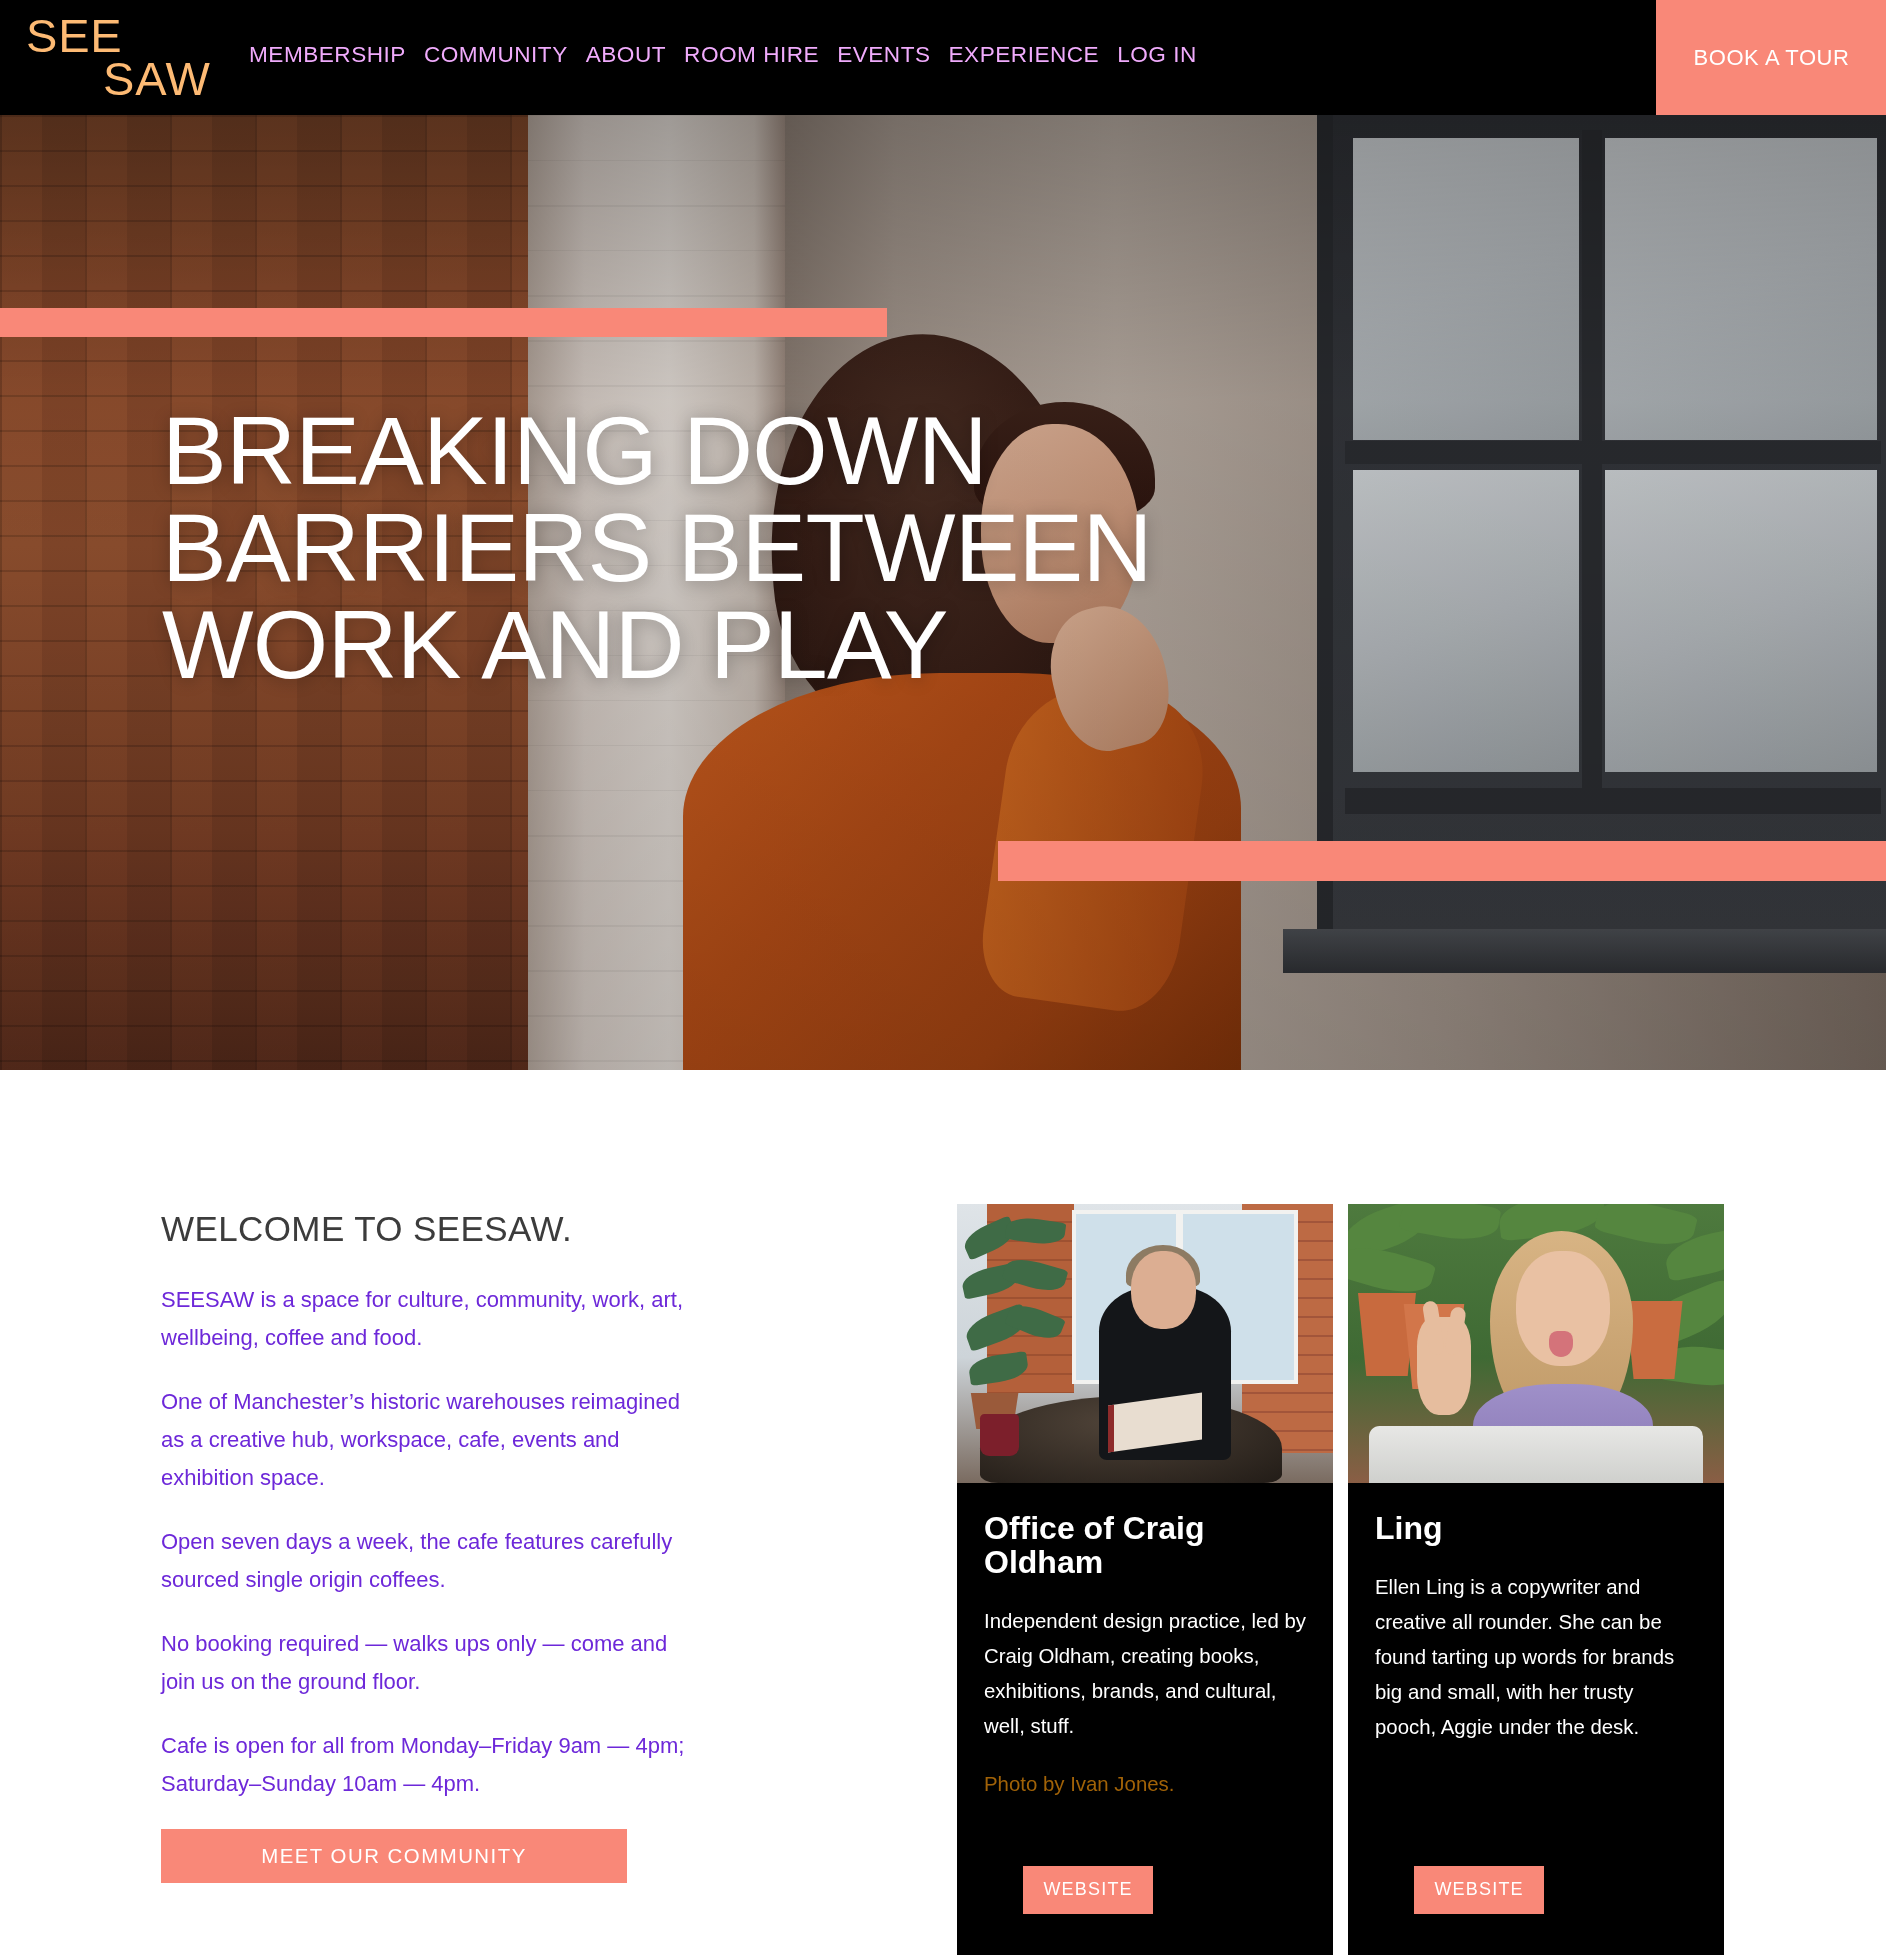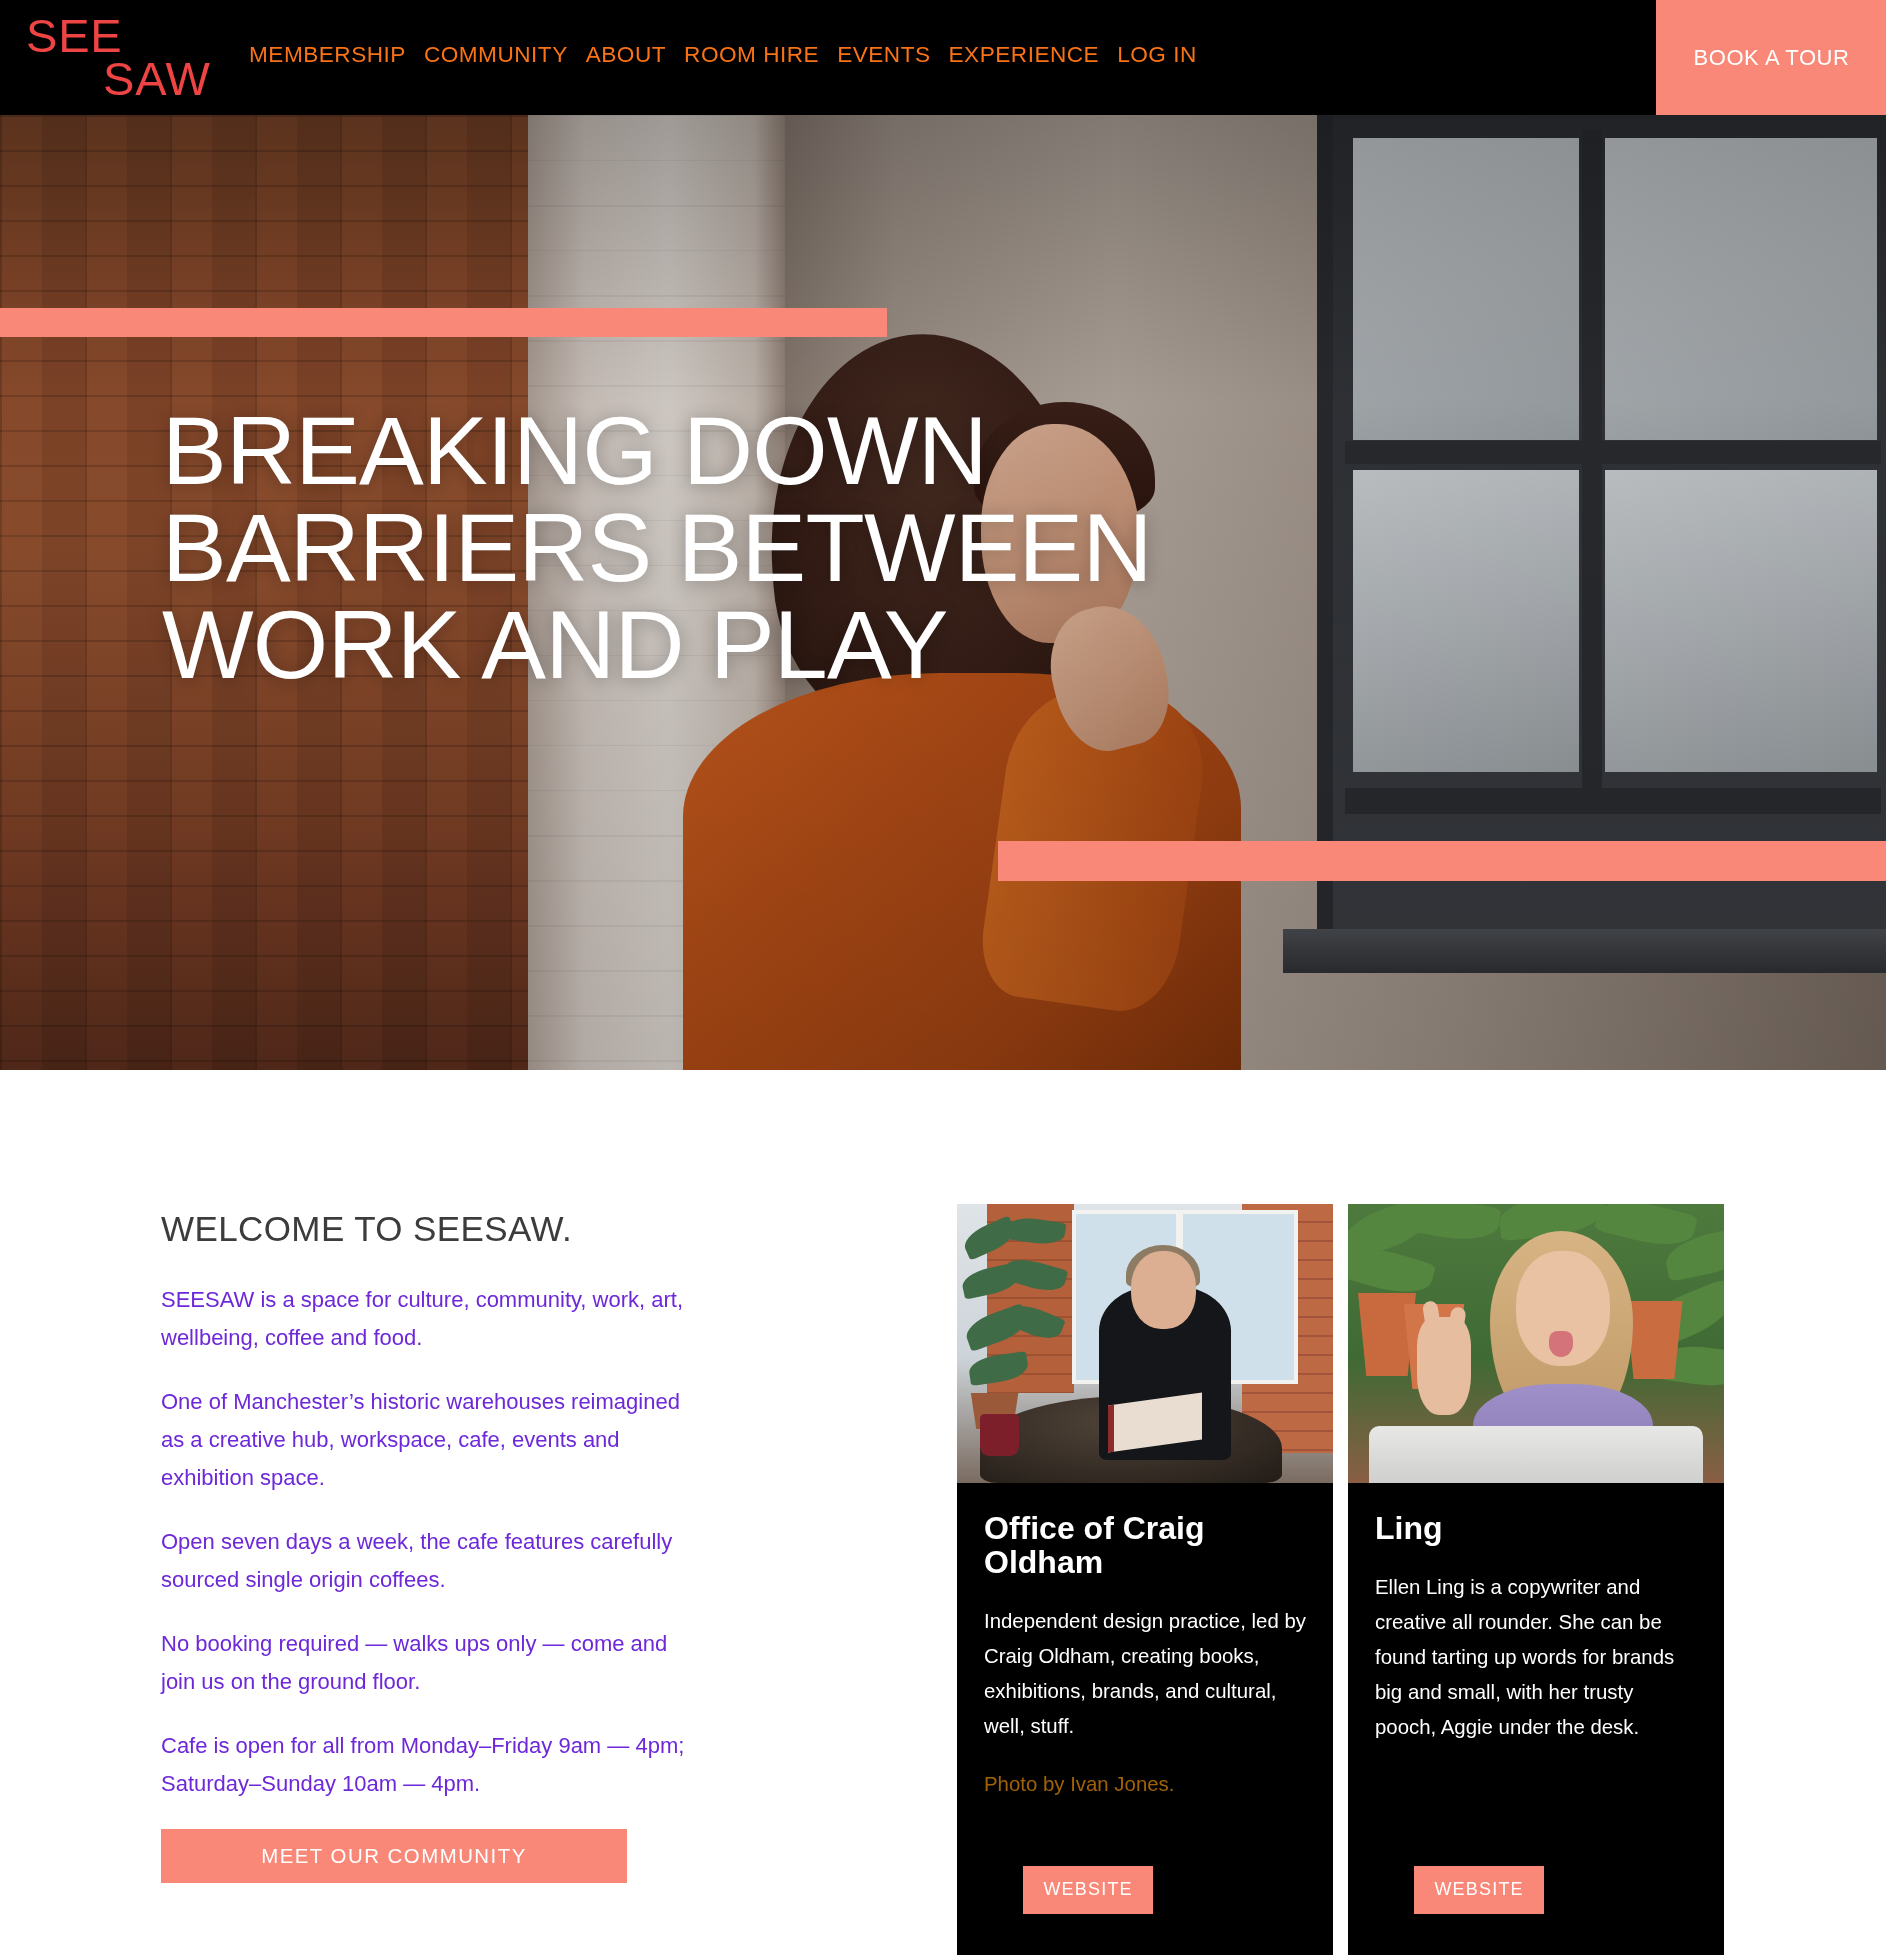--- a/index.html
+++ b/index.html
@@ -6,38 +6,38 @@
   html,body{width:1887px;height:1955px;overflow:hidden;background:#ffffff;}
   body{font-family:"Liberation Sans",sans-serif;-webkit-font-smoothing:antialiased;}
 
   
   .header{
     position:absolute;left:0;top:0;width:1887px;height:115px;
     background:#000000;z-index:40;
   }
   .logo{
     position:absolute;left:26px;top:4.5px;width:196px;height:106px;
-    color:#ef4444;line-height:1;
+    color:#fdba74;line-height:1;
   }
   .logo-see{
     position:absolute;left:0;top:7.5px;
     font-size:47px;font-weight:400;letter-spacing:0.8px;
     font-family:"Liberation Sans",sans-serif;
   }
   .logo-saw{
     position:absolute;left:77px;top:50px;
     font-size:47px;font-weight:400;letter-spacing:0.8px;
     font-family:Liberation Sans, sans-serif;
   }
   .nav{
     position:absolute;left:240px;top:38px;height:33px;
     display:flex;align-items:center;gap:0px;
   }
   .nav-item{
-    color:#f97316;font-size:22.6px;letter-spacing:0.5px;
+    color:#f0abfc;font-size:22.6px;letter-spacing:0.5px;
     padding:0 9px;white-space:nowrap;cursor:pointer;text-decoration:none;
     font-weight:400;
   }
   .book-tour{
     position:absolute;right:0;top:0;width:231px;height:115px;
     background:#f98878;display:flex;align-items:center;justify-content:center;
     cursor:pointer;
   }
   .book-tour-label{
     color:#ffffff;font-size:22px;letter-spacing:0.6px;white-space:nowrap;

